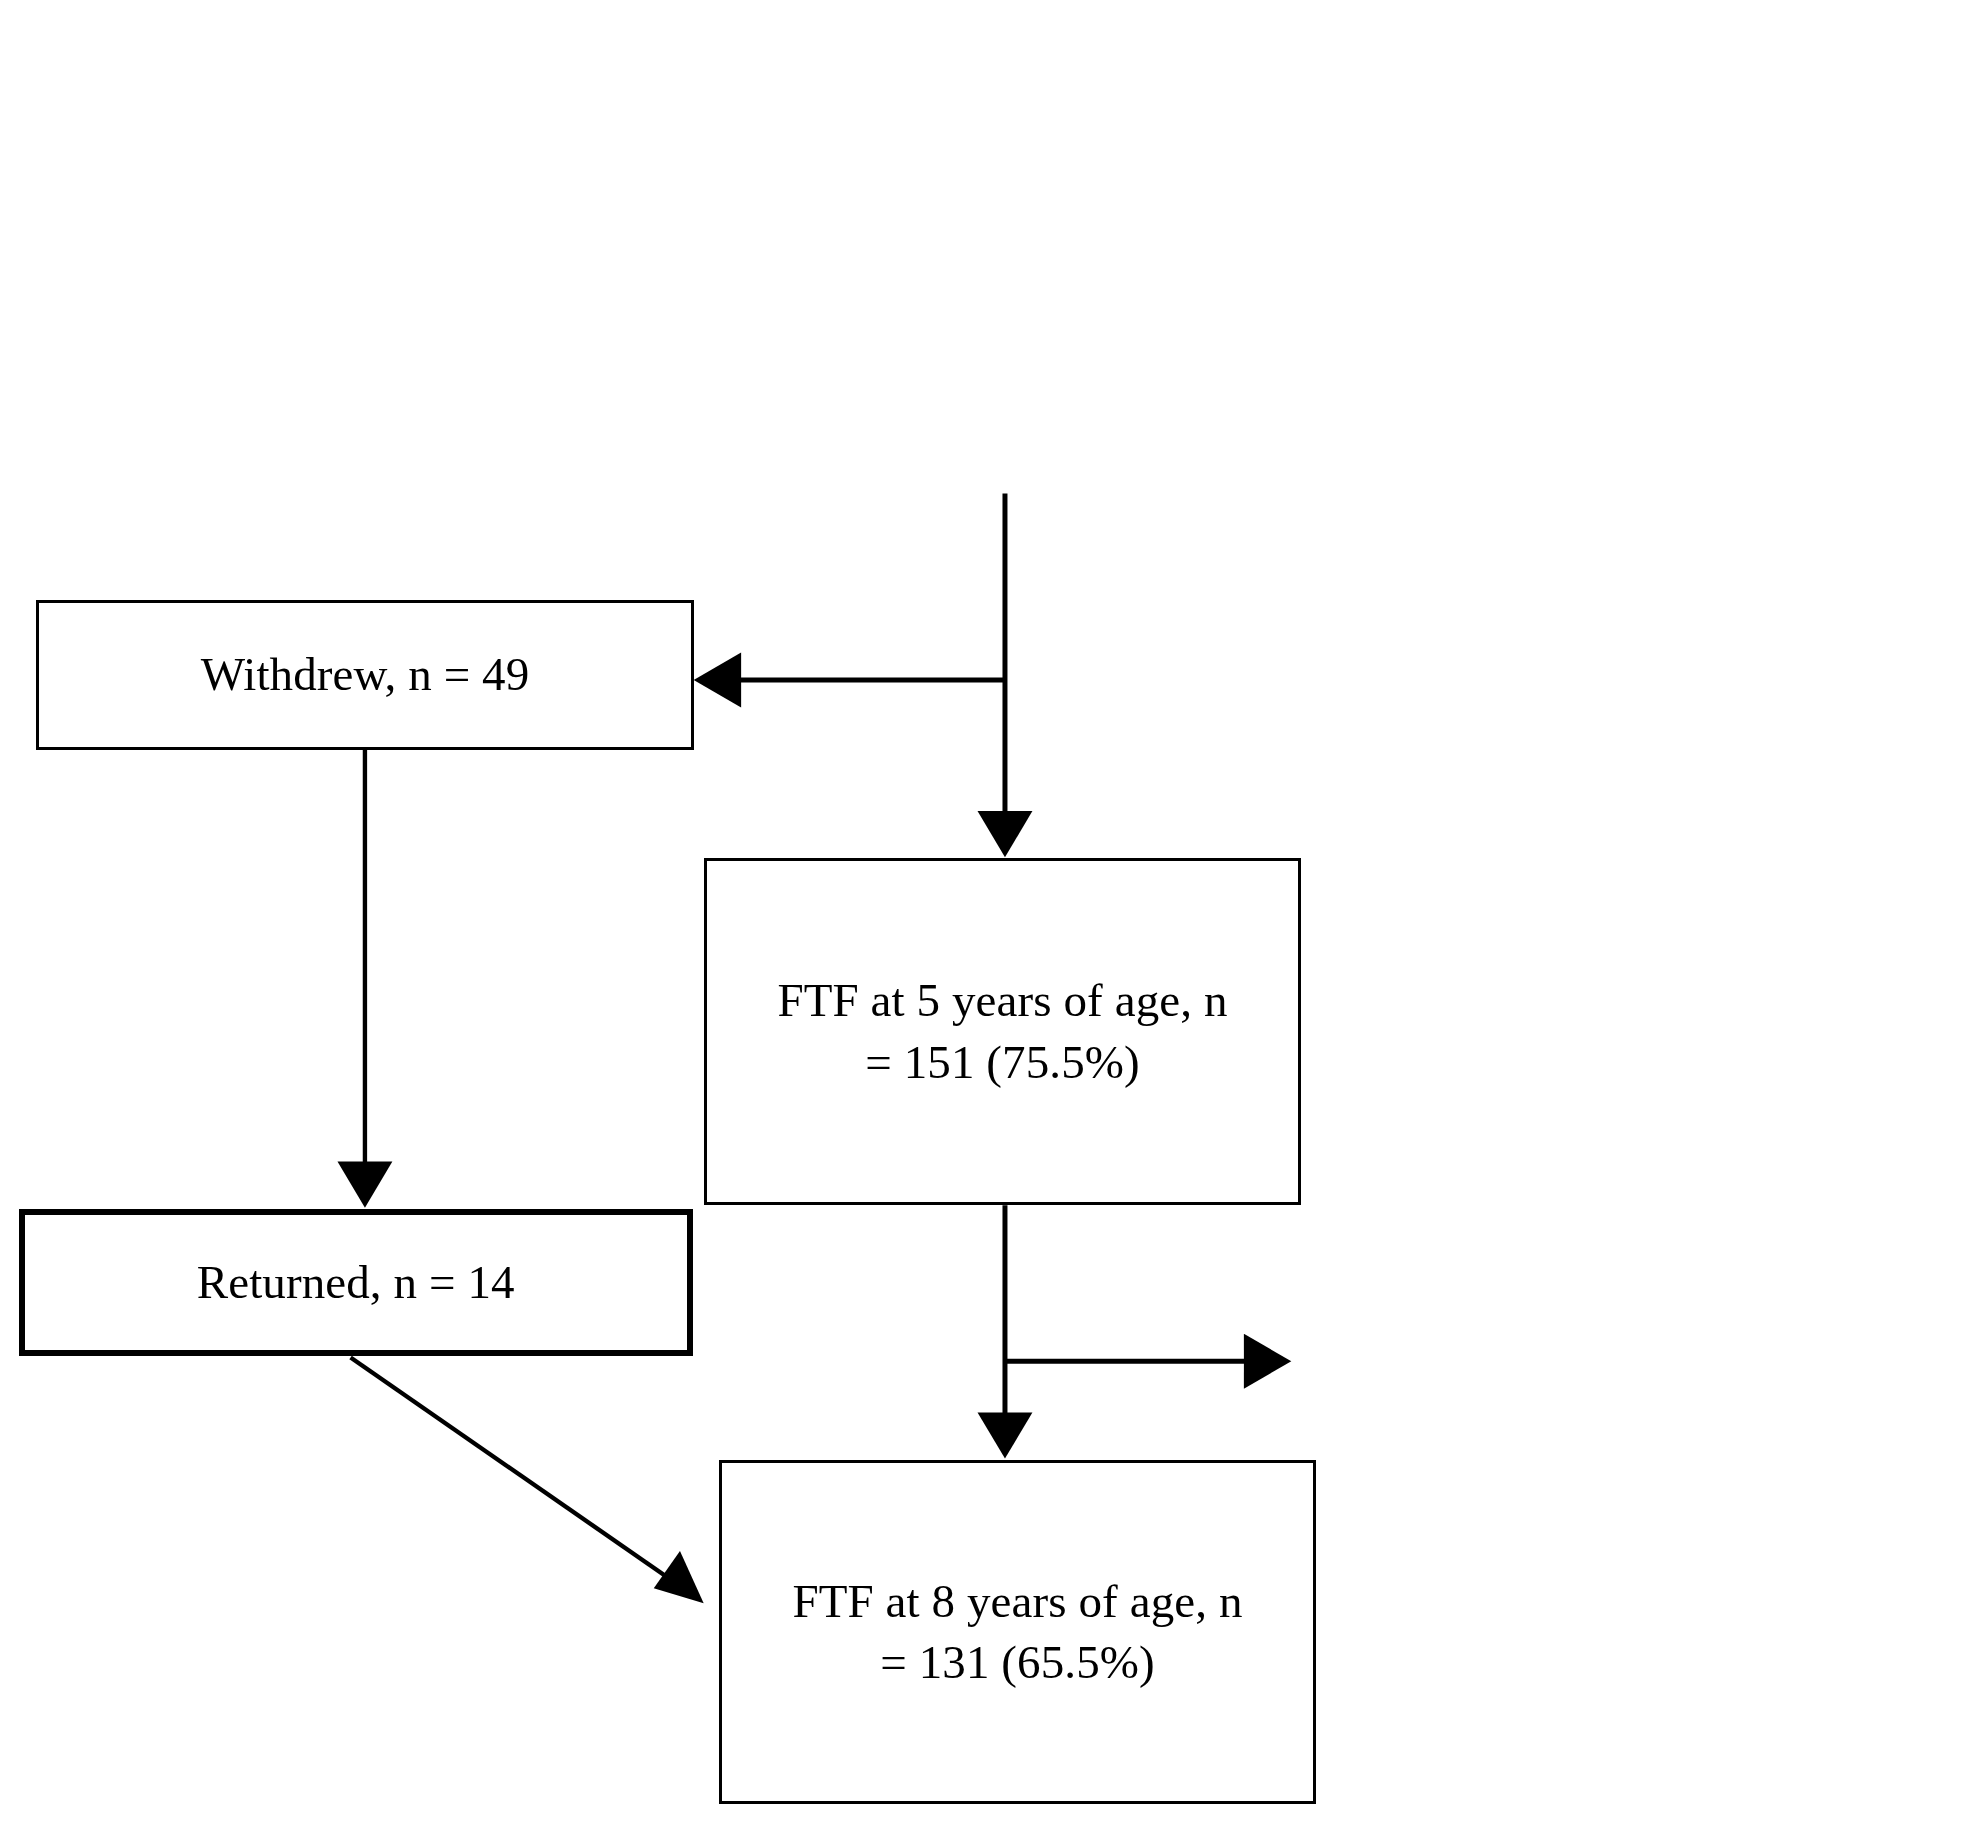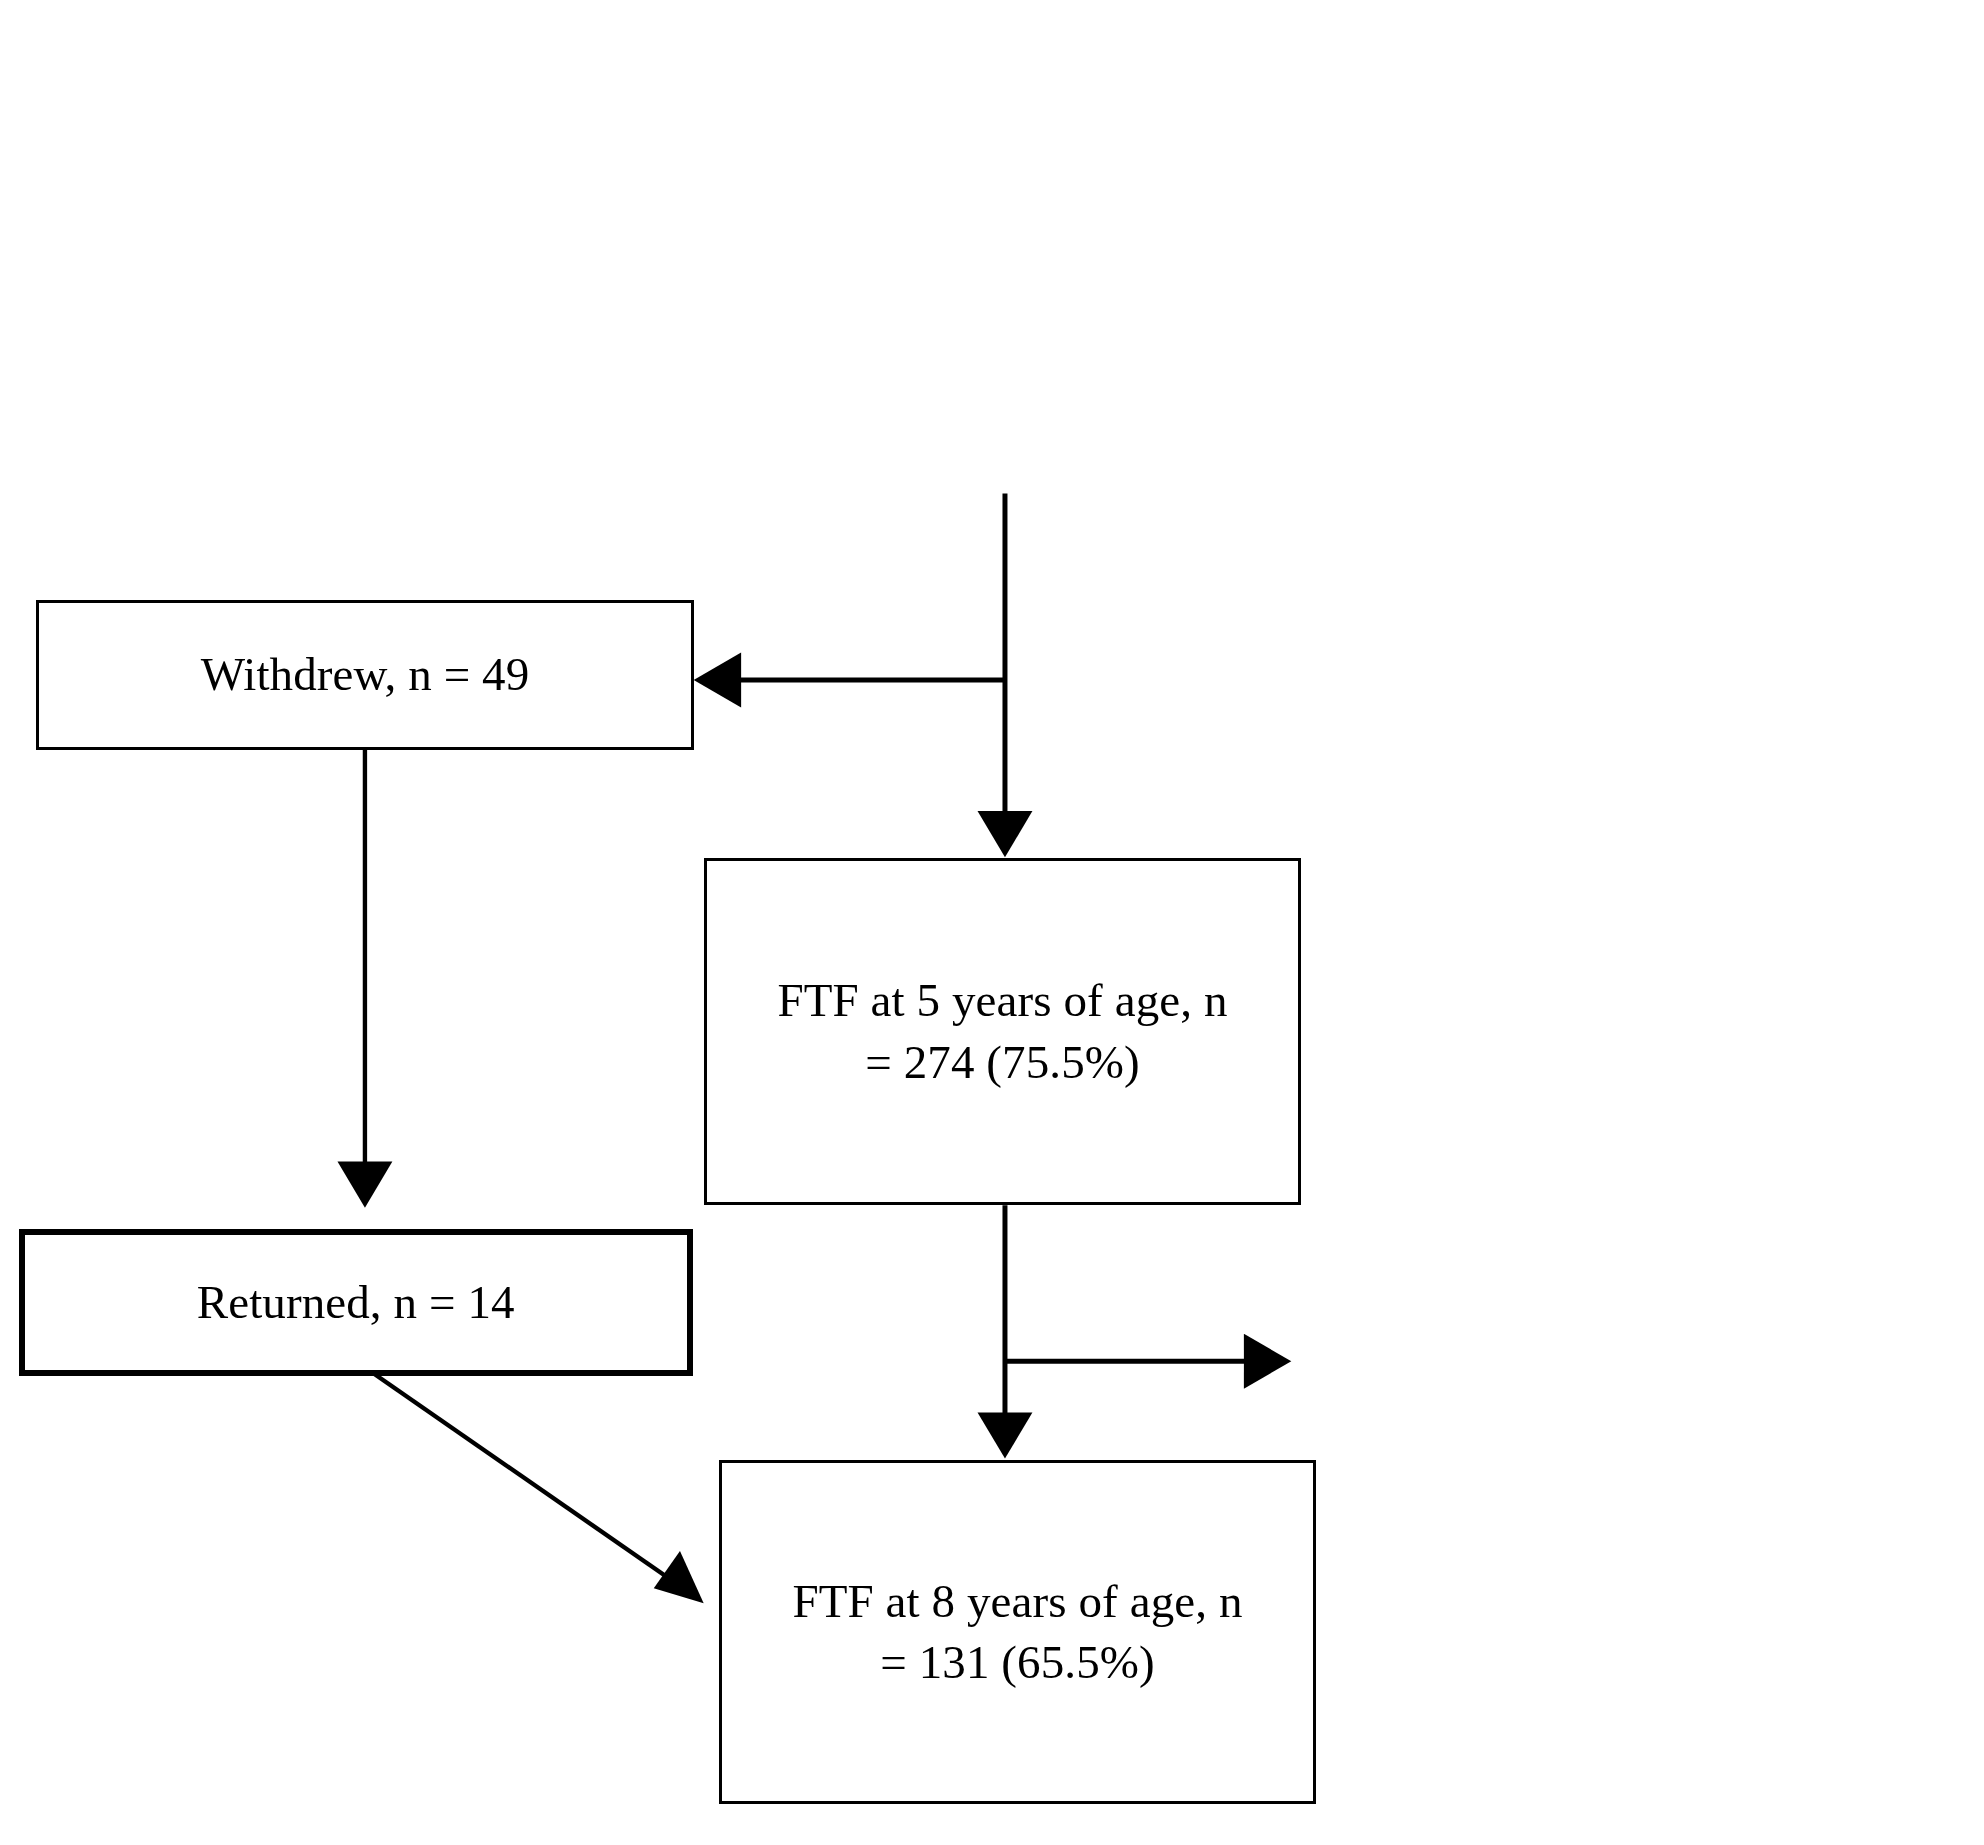--- a/index.html
+++ b/index.html
@@ -43,21 +43,21 @@
     color: #000000;
     letter-spacing: 0.1px;
     padding: 0 17.5px;
     white-space: pre-line;
   }
 
   
   #node-cohort      { left: 674px; top: 22px;   width: 652px; height: 472px; }
   #node-withdrew49  { left: 36px;   top: 600px;  width: 658px; height: 150px; }
   #node-ftf5        { left: 704px; top: 858px; width: 597px;  height: 347px; }
-  #node-returned14  { left: 18.7px;   top: 1209px; width: 674px; height: 147px; margin-top: 20px; }
+  #node-returned14  { left: 18.7px;   top: 1209px; width: 674px; height: 147px; }
   #node-withdrew34  { left: 1291px; top: 1289px; width: 672px; height: 145px; }
   #node-ftf8        { left: 719px; top: 1460px; width: 597px;  height: 344px; }
 </style>
 </head>
 <body>
 
 <div id="canvas">
 
   <svg class="flow-svg" viewBox="0 0 3182 2959">
     <defs>
@@ -97,21 +97,21 @@
     </g>
   </svg>
 
 
   <div class="node" id="node-withdrew49">
     <div class="node-text">Withdrew, n = 49</div>
   </div>
 
   <div class="node" id="node-ftf5">
     <div class="node-text">FTF at 5 years of age, n
-= 274 (75.5%)</div>
+= 151 (75.5%)</div>
   </div>
 
   <div class="node thick" id="node-returned14">
     <div class="node-text">Returned, n = 14</div>
   </div>
 
 
   <div class="node" id="node-ftf8">
     <div class="node-text">FTF at 8 years of age, n
 = 131 (65.5%)</div>

